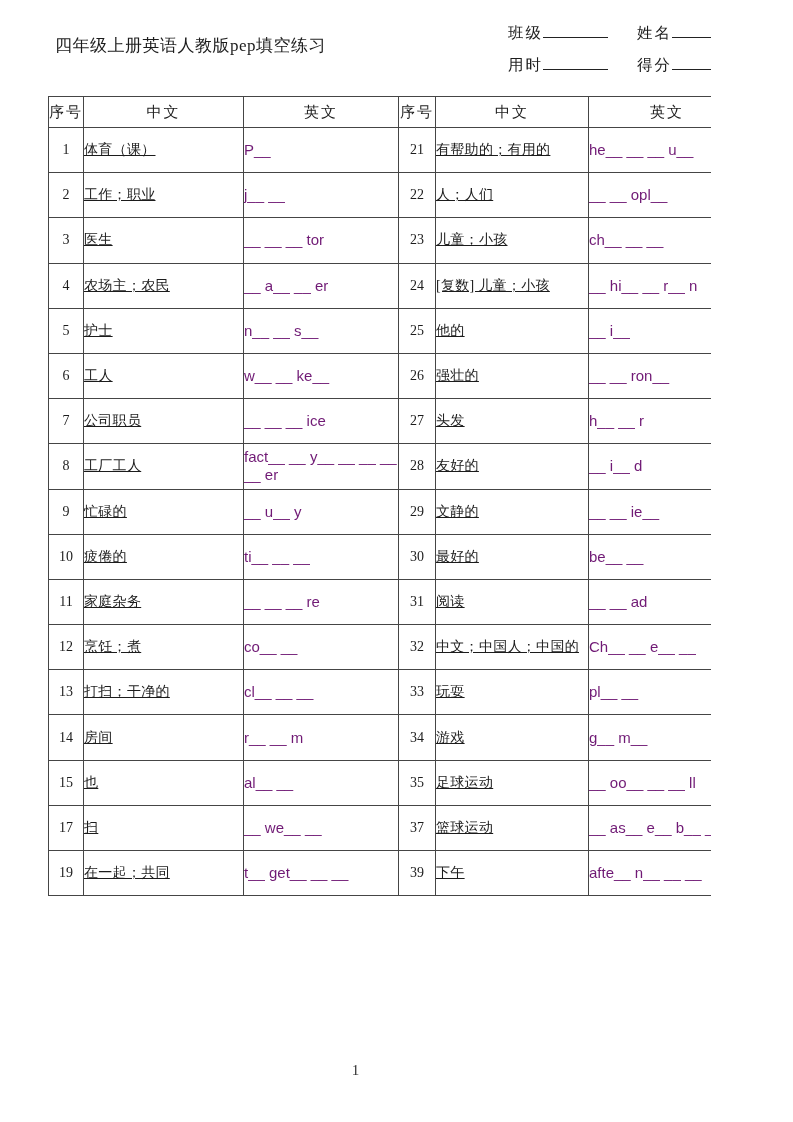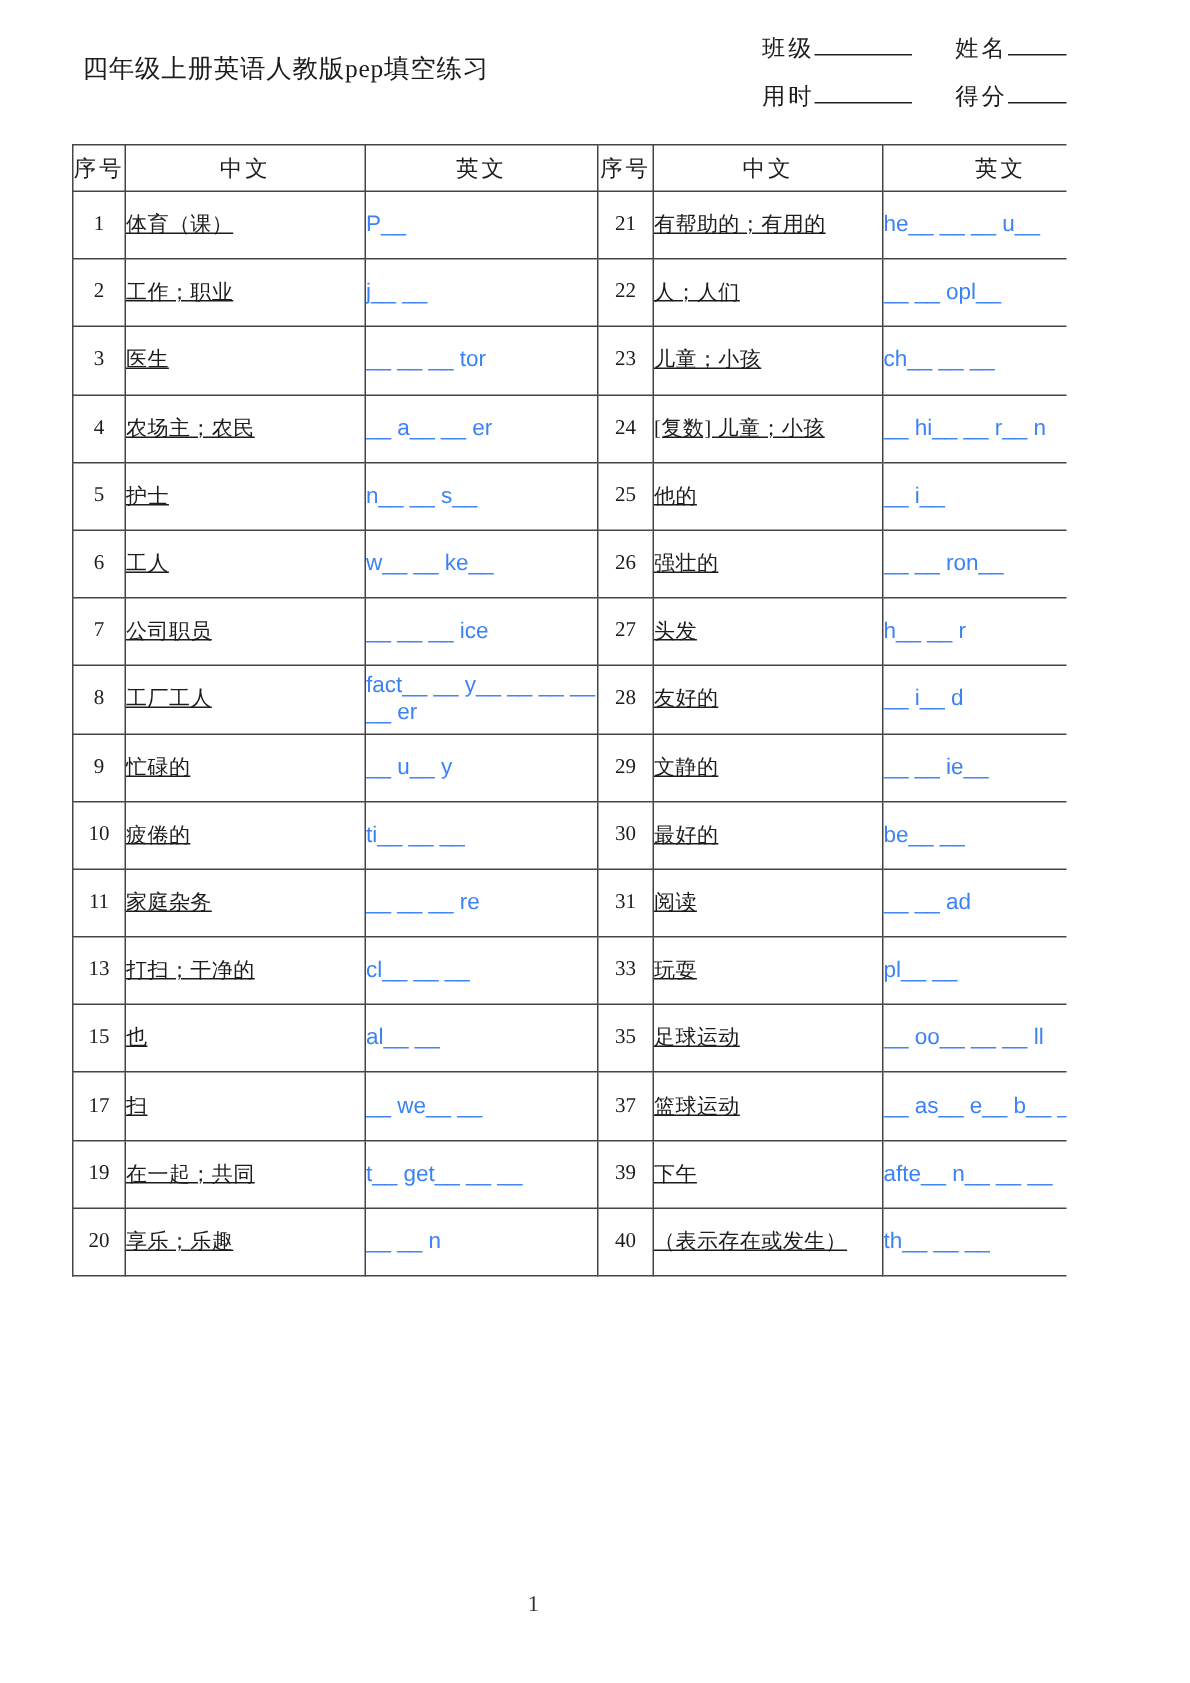--- a/index.html
+++ b/index.html
@@ -68,21 +68,21 @@
     padding-left: 7px;
     letter-spacing: 0.3px;
     text-decoration: underline;
   }
   td.c-en {
     font-family: "Liberation Sans", sans-serif;
     font-size: 15px;
     padding-left: 6px;
     white-space: pre-line;
     line-height: 1.2;
-    color: #3b82f6;
+    color: #701a75;
   }
   .pagenum {
     position: absolute;
     left: 0;
     top: 1062px;
     width: 100%;
     text-align: center;
     font-size: 15px;
     color: #333333;
   }
@@ -216,28 +216,44 @@
         </tr>
         <tr>
           <td class="c-no">11</td>
           <td class="c-cn">家庭杂务</td>
           <td class="c-en">__ __ __ re</td>
           <td class="c-no">31</td>
           <td class="c-cn">阅读</td>
           <td class="c-en">__ __ ad</td>
         </tr>
         <tr>
+          <td class="c-no">12</td>
+          <td class="c-cn">烹饪；煮</td>
+          <td class="c-en">co__ __</td>
+          <td class="c-no">32</td>
+          <td class="c-cn">中文；中国人；中国的</td>
+          <td class="c-en">Ch__ __ e__ __</td>
+        </tr>
+        <tr>
           <td class="c-no">13</td>
           <td class="c-cn">打扫；干净的</td>
           <td class="c-en">cl__ __ __</td>
           <td class="c-no">33</td>
           <td class="c-cn">玩耍</td>
           <td class="c-en">pl__ __</td>
         </tr>
         <tr>
+          <td class="c-no">14</td>
+          <td class="c-cn">房间</td>
+          <td class="c-en">r__ __ m</td>
+          <td class="c-no">34</td>
+          <td class="c-cn">游戏</td>
+          <td class="c-en">g__ m__</td>
+        </tr>
+        <tr>
           <td class="c-no">15</td>
           <td class="c-cn">也</td>
           <td class="c-en">al__ __</td>
           <td class="c-no">35</td>
           <td class="c-cn">足球运动</td>
           <td class="c-en">__ oo__ __ __ ll</td>
         </tr>
         <tr>
           <td class="c-no">17</td>
           <td class="c-cn">扫</td>
@@ -247,26 +263,18 @@
           <td class="c-en">__ as__ e__ b__ __ l</td>
         </tr>
         <tr>
           <td class="c-no">19</td>
           <td class="c-cn">在一起；共同</td>
           <td class="c-en">t__ get__ __ __</td>
           <td class="c-no">39</td>
           <td class="c-cn">下午</td>
           <td class="c-en">afte__ n__ __ __</td>
         </tr>
-        <tr>
-          <td class="c-no">20</td>
-          <td class="c-cn">享乐；乐趣</td>
-          <td class="c-en">__ __ n</td>
-          <td class="c-no">40</td>
-          <td class="c-cn">（表示存在或发生）</td>
-          <td class="c-en">th__ __ __</td>
-        </tr>
       </tbody>
   </table>
 
   <div class="pagenum">1</div>
 
 </div>
 
 </body></html>

